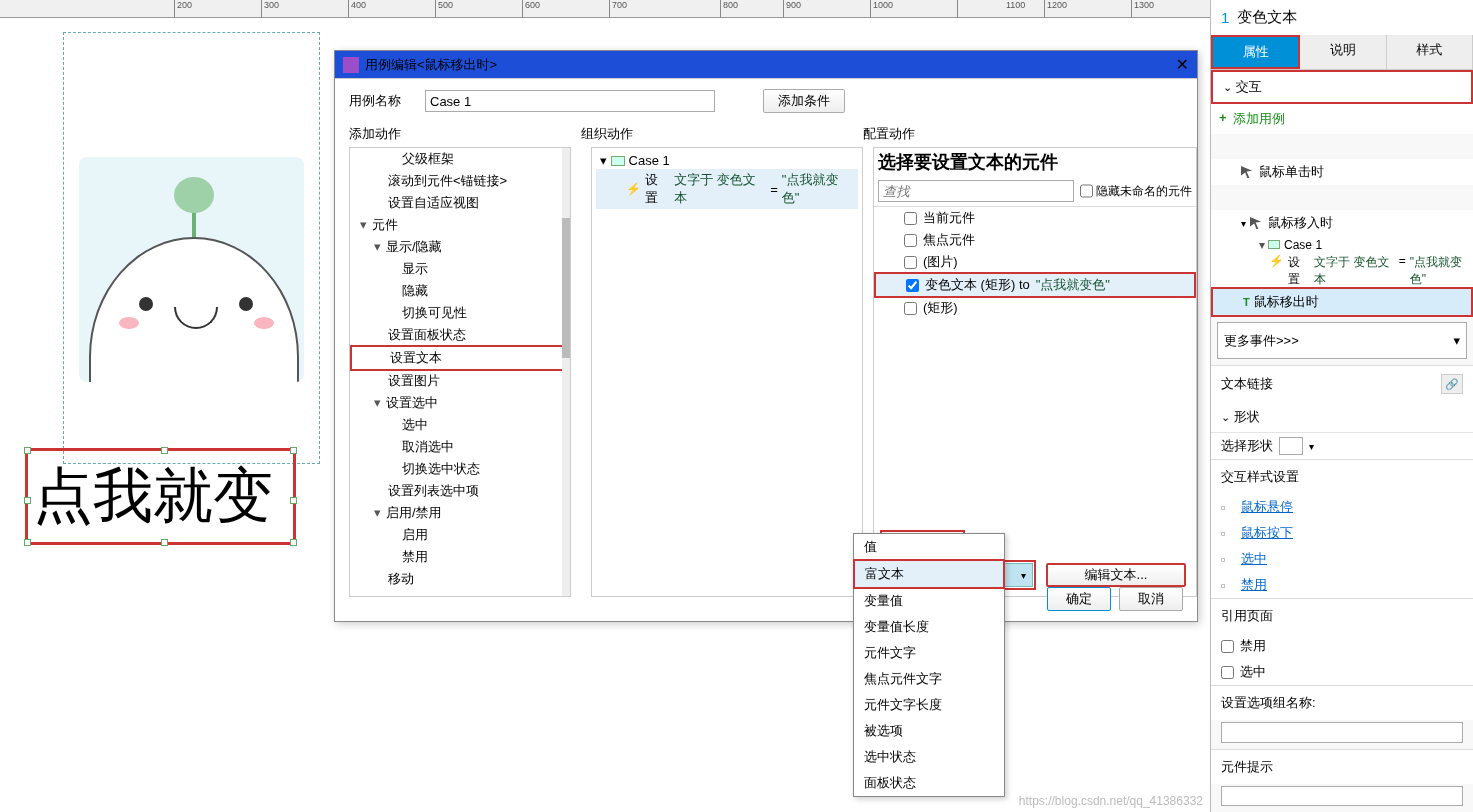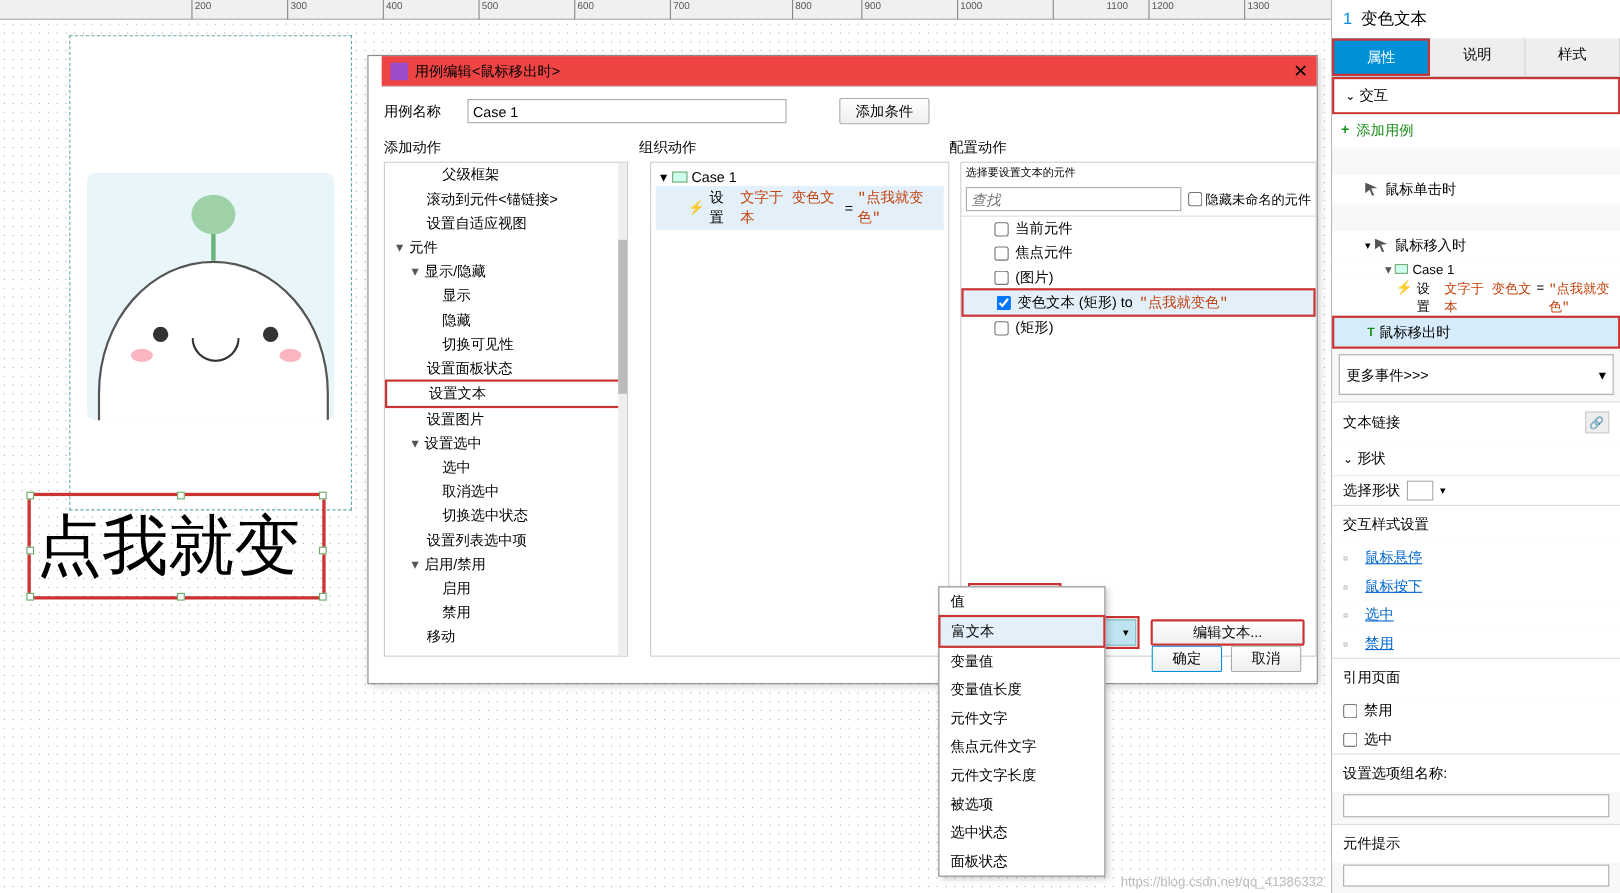--- a/index.html
+++ b/index.html
@@ -22,21 +22,21 @@
 .sprout { position: absolute; top: 20px; left: 95px; width: 40px; height: 60px; }
 .sprout-stem { position: absolute; left: 18px; top: 30px; width: 4px; height: 30px; background: #6bb27a; }
 .sprout-head { position: absolute; top: 0; width: 40px; height: 36px; background: #9ed1a8; border-radius: 50%; }
 
 .text-widget { position: absolute; top: 430px; left: 25px; border: 3px solid #c33; padding: 5px 20px 5px 5px; }
 .text-widget-inner { font-size: 60px; font-family: Liberation Serif, serif; color: #000; }
 .sel-handle { position: absolute; width: 7px; height: 7px; background: #fff; border: 1px solid #6a6; }
 
 
 .dialog { position: absolute; top: 50px; left: 334px; width: 864px; height: 572px; background: #fff; border: 1px solid #888; box-shadow: 2px 2px 8px rgba(0,0,0,.2); z-index: 10; }
-.dlg-title { height: 28px; background: #ef4444; border-bottom: 1px solid #ccc; display: flex; align-items: center; padding: 0 8px; font-size: 13px; margin-left: 12px; }
+.dlg-title { height: 28px; background: #1d4ed8; border-bottom: 1px solid #ccc; display: flex; align-items: center; padding: 0 8px; font-size: 13px; }
 .dlg-title .icon { width: 16px; height: 16px; background: #9b4dca; margin-right: 6px; }
 .dlg-close { margin-left: auto; font-size: 16px; cursor: pointer; }
 .dlg-body { padding: 10px 14px; }
 .row-name { display: flex; align-items: center; gap: 24px; margin-bottom: 10px; font-size: 13px; }
 .row-name input { width: 290px; height: 22px; border: 1px solid #aaa; padding: 0 4px; font-size: 13px; }
 .btn { height: 24px; padding: 0 14px; border: 1px solid #aaa; background: linear-gradient(#fff,#eee); font-size: 13px; cursor: pointer; border-radius: 2px; }
 .btn.primary { border-color: #0090d8; }
 
 .cols { display: flex; gap: 0; }
 .col { border: 1px solid #ccc; height: 450px; position: relative; }
@@ -52,23 +52,23 @@
 .tree-item.lvl4 { padding-left: 52px; }
 .tree-item .caret::before { content: "▸"; display: inline-block; width: 12px; color: #555; }
 .tree-item.open .caret::before { content: "▾"; }
 .tree-item.hl { border: 2px solid #c33; margin: -1px 0; }
 
 .case-tree { font-size: 13px; padding: 4px; }
 .case-row { display: flex; align-items: center; gap: 4px; padding: 1px 4px; }
 .case-row .ic-case { width: 14px; height: 10px; border: 1px solid #7a7; background: #cfe; }
 .case-action { background: #e3f0fa; padding: 2px 4px 2px 30px; display: flex; align-items: center; gap: 4px; }
 .ic-bolt { color: #0090d8; font-size: 12px; }
-.greentxt { color: #c2410c; font-family: Liberation Mono, monospace; }
-
-.cfg-hdr { font-size: 10px; padding: 2px 4px 6px; }
+.greentxt { color: #14532d; }
+
+.cfg-hdr { font-size: 18px; padding: 2px 4px 6px; font-weight: bold; }
 .cfg-search { display: flex; align-items: center; gap: 6px; padding: 0 4px 4px; }
 .cfg-search input { flex: 1; height: 22px; border: 1px solid #aaa; font-style: italic; color: #888; padding: 0 4px; }
 .cfg-list { flex: 0 0 auto; border-top: 1px solid #ddd; font-size: 13px; }
 .cfg-item { display: flex; align-items: center; gap: 6px; padding: 2px 6px 2px 30px; }
 .cfg-item input[type=checkbox] { width: 13px; height: 13px; }
 .cfg-item.checked { background: #e3f0fa; }
 .cfg-item.hl { border: 2px solid #c33; margin: -1px 0; }
 
 .cfg-bottom { margin-top: auto; padding: 6px; }
 .cfg-bottom-lbl { font-size: 13px; border: 2px solid #c33; display: inline-block; padding: 2px 10px 2px 2px; }

